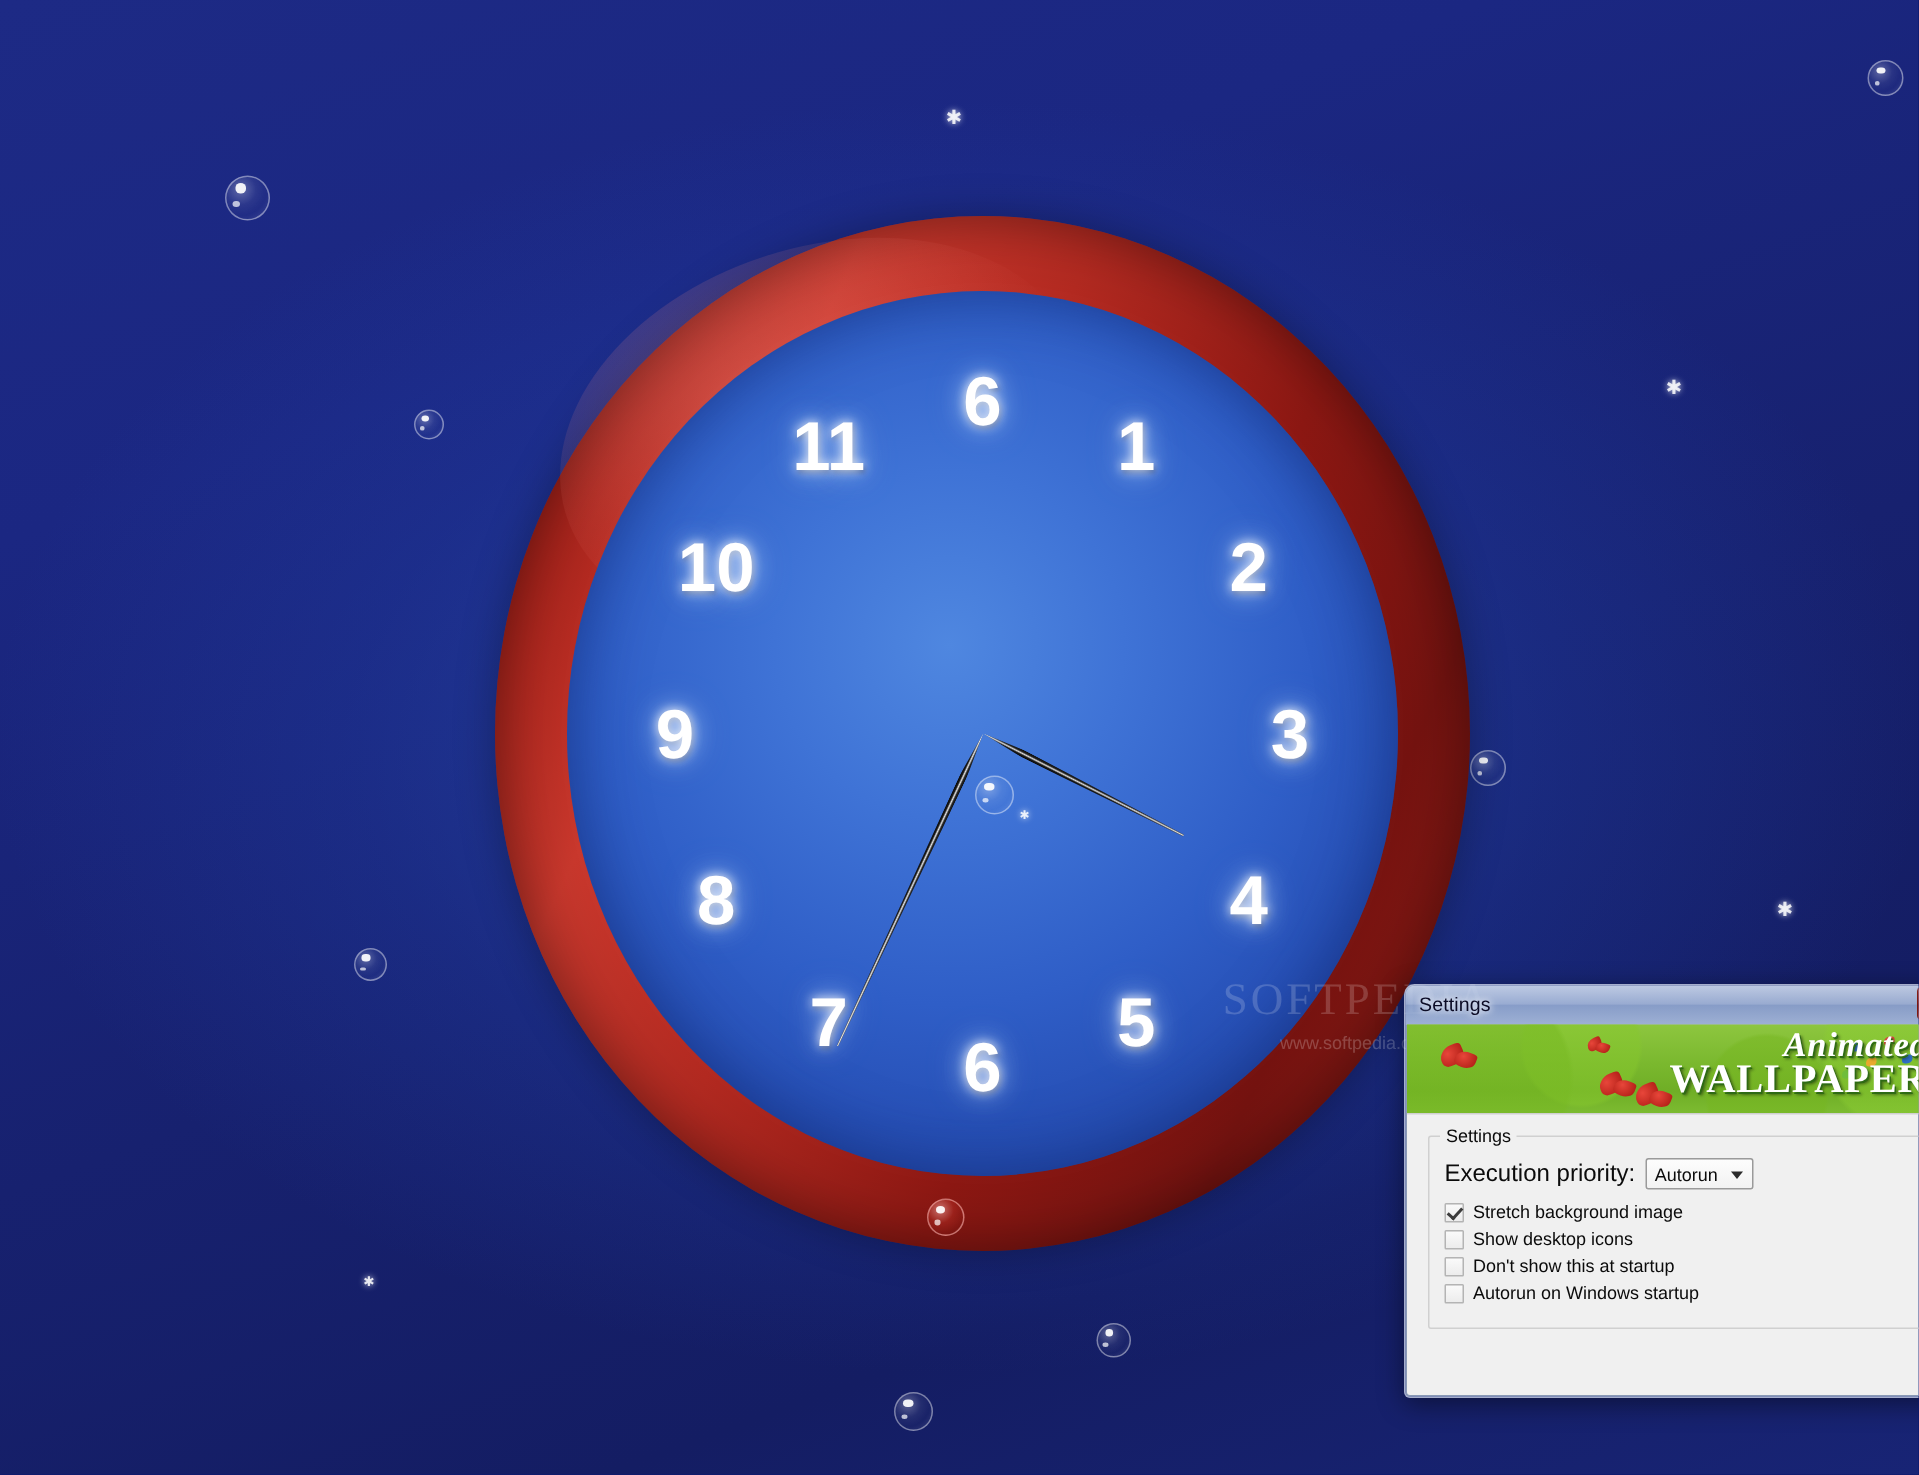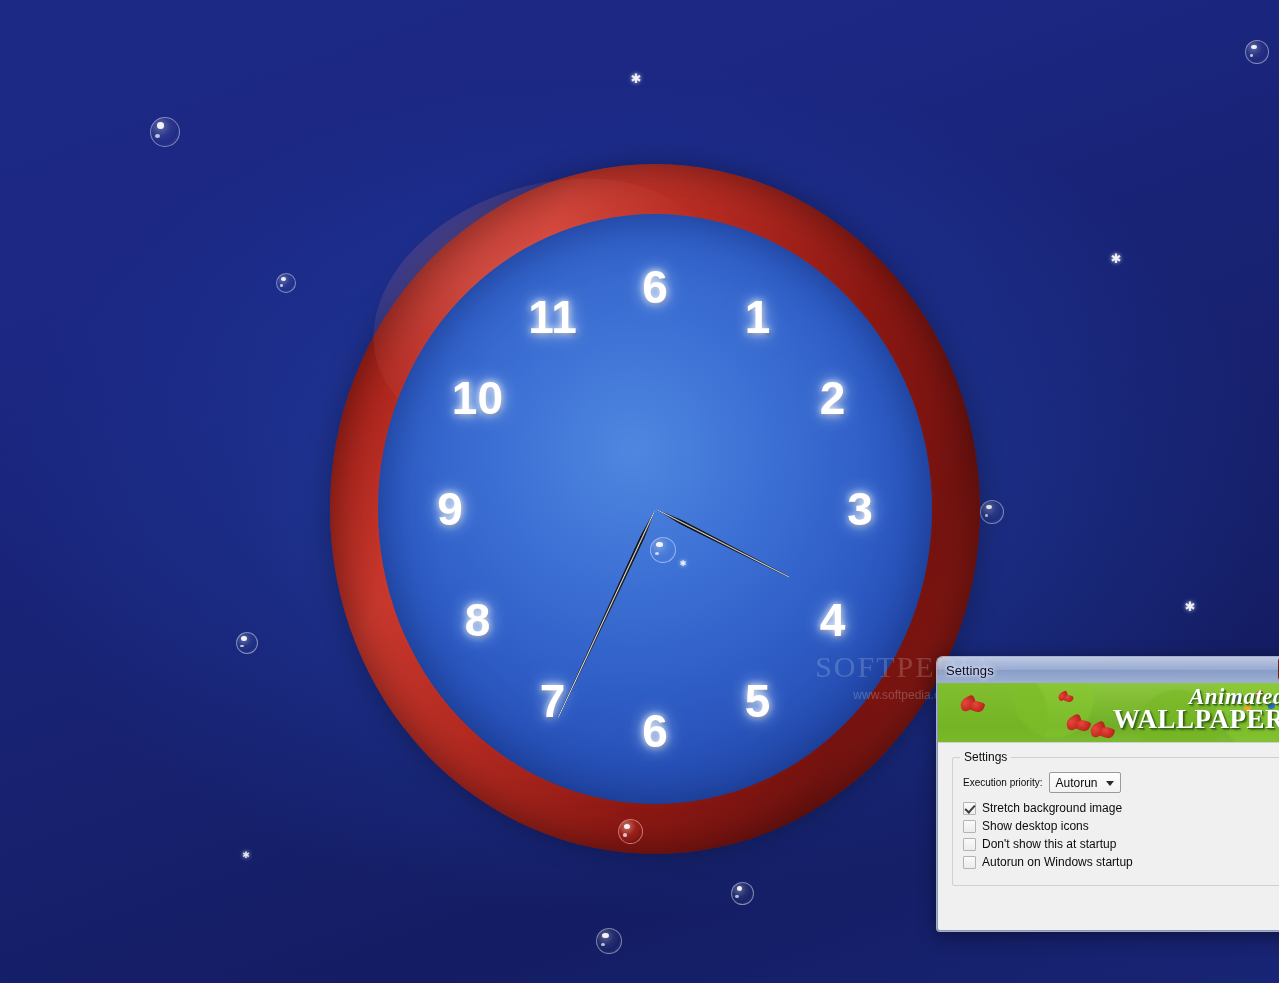--- a/index.html
+++ b/index.html
@@ -12,21 +12,21 @@
   
   #wallpaper {
     position:absolute; inset:0;
     background:
       radial-gradient(ellipse 70% 60% at 50% 50%, rgba(50,95,205,0.55) 0%, rgba(35,70,180,0.25) 45%, rgba(20,40,130,0) 72%),
       linear-gradient(160deg, #1d2a85 0%, #1b2782 25%, #17216f 55%, #141d63 78%, #182475 100%);
   }
 
   
   #clock {
-    position:absolute; left:330px; top:164px;
+    position:absolute; left:330px; top:144px;
     width:650px; height:690px;
   }
   .clock-rim {
     position:absolute; inset:0;
     border-radius:50%;
     background:
       linear-gradient(115deg, #7d1410 0%, #a8231b 14%, #c9382d 26%, #b32a21 42%, #8d1813 62%, #751310 80%, #9b1f18 100%);
     box-shadow:
       inset 0 0 40px rgba(0,0,0,0.45),
       0 0 28px rgba(0,0,0,0.30);
@@ -257,21 +257,21 @@
   }
   #group-legend {
     position:absolute; top:-8px; left:7px;
     background:#f0f0f0; padding:0 4px;
     font-size:12px; color:#0b0b0b;
   }
   #prio-row {
     display:flex; align-items:center; gap:7px;
     margin-bottom:8px;
   }
-  #prio-label { font-size:10px; color:#0b0b0b; }
+  #prio-label { font-size:16px; color:#0b0b0b; }
   #prio-select {
     width:72px; height:21px;
     background:linear-gradient(180deg,#fdfdfd 0%,#f2f2f2 100%);
     border:1px solid #9a9a9a;
     border-radius:2px;
     display:flex; align-items:center;
     padding-left:5px;
     font-size:12px; color:#0b0b0b;
     position:relative; cursor:pointer;
   }

